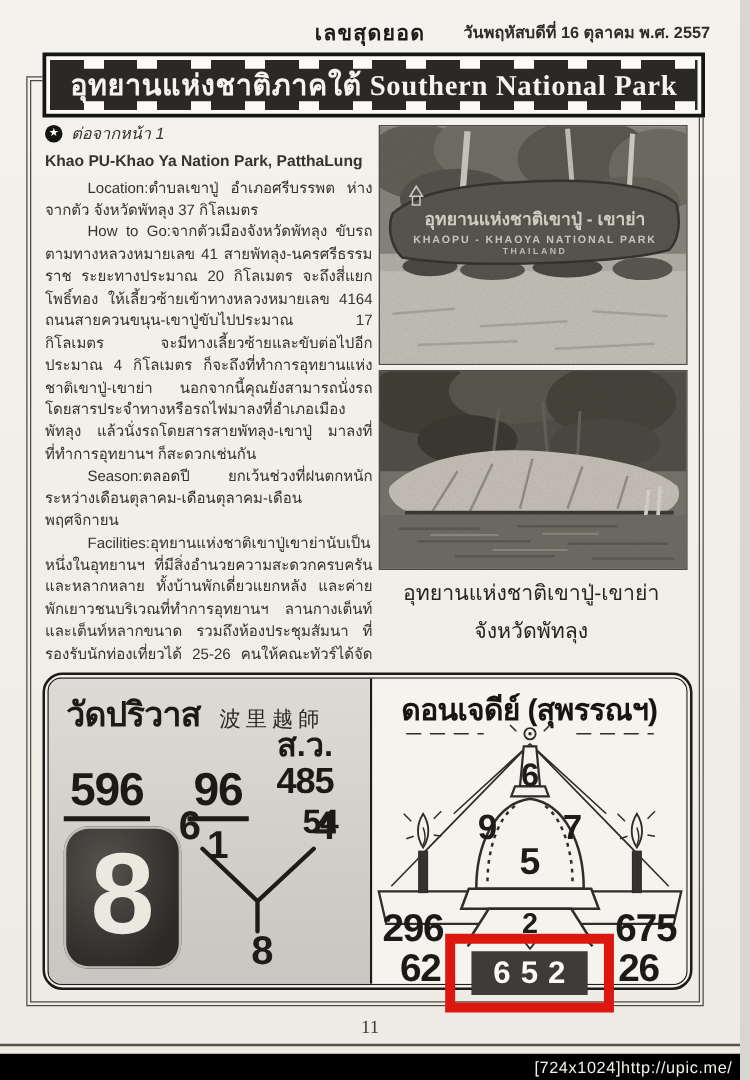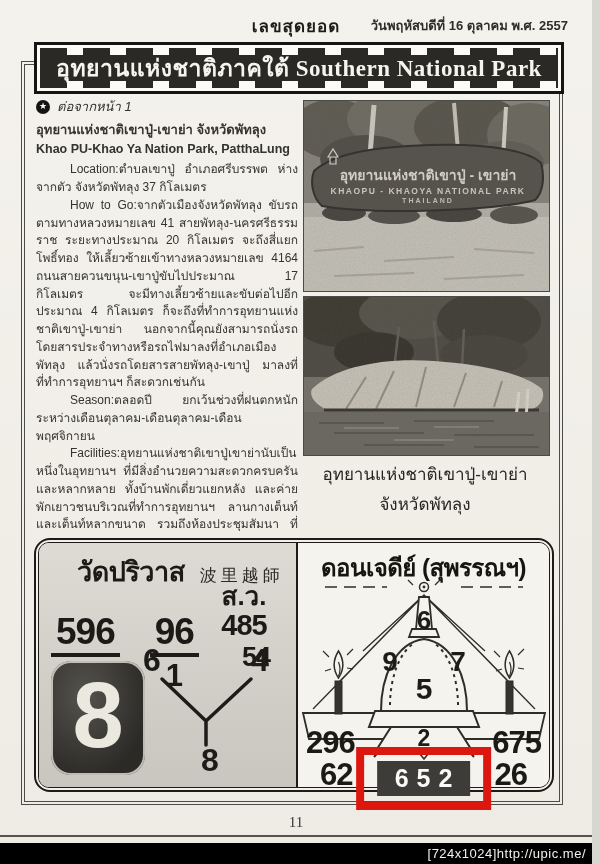--- a/index.html
+++ b/index.html
@@ -71,21 +71,21 @@
   .lotto-inner{
     height:100%;border:1px solid #1c1b19;border-radius:11px;display:flex;box-sizing:border-box;
   }
   .cell-left{
     position:relative;width:257px;flex:0 0 auto;border-right:2px solid #1c1b19;
     border-radius:10px 0 0 10px;
     background:linear-gradient(180deg,#dedbd5 0%,#d2cfc8 55%,#c9c6bf 100%);
   }
   .cell-right{position:relative;flex:1;border-radius:0 10px 10px 0;background:#f5f3ed;}
   
-  .temple-header{position:absolute;top:7px;left:14px;right:6px;display:flex;align-items:baseline;gap:15px;margin-left:24px;}
+  .temple-header{position:absolute;top:7px;left:14px;right:6px;display:flex;align-items:baseline;gap:15px;}
   .temple-title{font-size:27px;font-weight:bold;color:#1b1a17;letter-spacing:-.5px;}
   .temple-chinese{font-size:17px;letter-spacing:4px;color:#2a2925;font-family:"Liberation Serif",serif;}
   .fracs{position:absolute;top:42px;left:12px;display:flex;gap:30px;}
   .frac{text-align:center;}
   .frac-top{font-size:37px;font-weight:bold;line-height:1.05;letter-spacing:-1px;
     border-bottom:4px solid #1d1c19;padding:0 5px 1px;color:#1b1a17;margin-top:28px;}
   .frac-bottom{font-size:31px;font-weight:bold;line-height:1.2;color:#1b1a17;}
   .senate{position:absolute;top:40px;right:8px;width:88px;text-align:center;color:#1b1a17;}
   .senate-label{font-size:26px;font-weight:bold;line-height:1.05;}
   .senate-num1{font-size:29px;font-weight:bold;line-height:1.1;letter-spacing:-1px;}
@@ -140,21 +140,20 @@
     <div class="banner-bar">
       <span class="banner-title">อุทยานแห่งชาติภาคใต้ Southern National Park</span>
     </div>
   </div>
 
   <div class="article">
     <div class="continued">
       <span class="star-bullet">★</span>
       <span>ต่อจากหน้า 1</span>
     </div>
-    <div class="article-title-th">อุทยานแห่งชาติเขาปู่-เขาย่า จังหวัดพัทลุง</div>
     <div class="article-title-en">Khao PU-Khao Ya Nation Park, PatthaLung</div>
     <p class="body">Location:ตำบลเขาปู่ อำเภอศรีบรรพต ห่างจากตัว จังหวัดพัทลุง 37 กิโลเมตร</p>
     <p class="body">How to Go:จากตัวเมืองจังหวัดพัทลุง ขับรถตามทางหลวงหมายเลข 41 สายพัทลุง-นครศรีธรรม ราช ระยะทางประมาณ 20 กิโลเมตร จะถึงสี่แยกโพธิ์ทอง ให้เลี้ยวซ้ายเข้าทางหลวงหมายเลข 4164 ถนนสายควนขนุน-เขาปู่ขับไปประมาณ 17 กิโลเมตร จะมีทางเลี้ยวซ้ายและขับต่อไปอีกประมาณ 4 กิโลเมตร ก็จะถึงที่ทำการอุทยานแห่งชาติเขาปู่-เขาย่า นอกจากนี้คุณยังสามารถนั่งรถโดยสารประจำทางหรือรถไฟมาลงที่อำเภอเมืองพัทลุง แล้วนั่งรถโดยสารสายพัทลุง-เขาปู่ มาลงที่ที่ทำการอุทยานฯ ก็สะดวกเช่นกัน</p>
     <p class="body">Season:ตลอดปี ยกเว้นช่วงที่ฝนตกหนักระหว่างเดือนตุลาคม-เดือนตุลาคม-เดือนพฤศจิกายน</p>
     <p class="body">Facilities:อุทยานแห่งชาติเขาปู่เขาย่านับเป็นหนึ่งในอุทยานฯ ที่มีสิ่งอำนวยความสะดวกครบครันและหลากหลาย ทั้งบ้านพักเดี่ยวแยกหลัง และค่ายพักเยาวชนบริเวณที่ทำการอุทยานฯ ลานกางเต็นท์และเต็นท์หลากขนาด รวมถึงห้องประชุมสัมนา ที่รองรับนักท่องเที่ยวได้ 25-26 คนให้คณะทัวร์ได้จัดประชุมร่วมกันสบายๆ ในเรื่องของอาหารสวัสดิการเปิดบริการตั้งแต่เช้าจรดเย็น</p>
 
   </div>
 
   <div class="photo photo-1">
     <svg width="245" height="190" viewBox="0 0 245 190" preserveAspectRatio="none">

